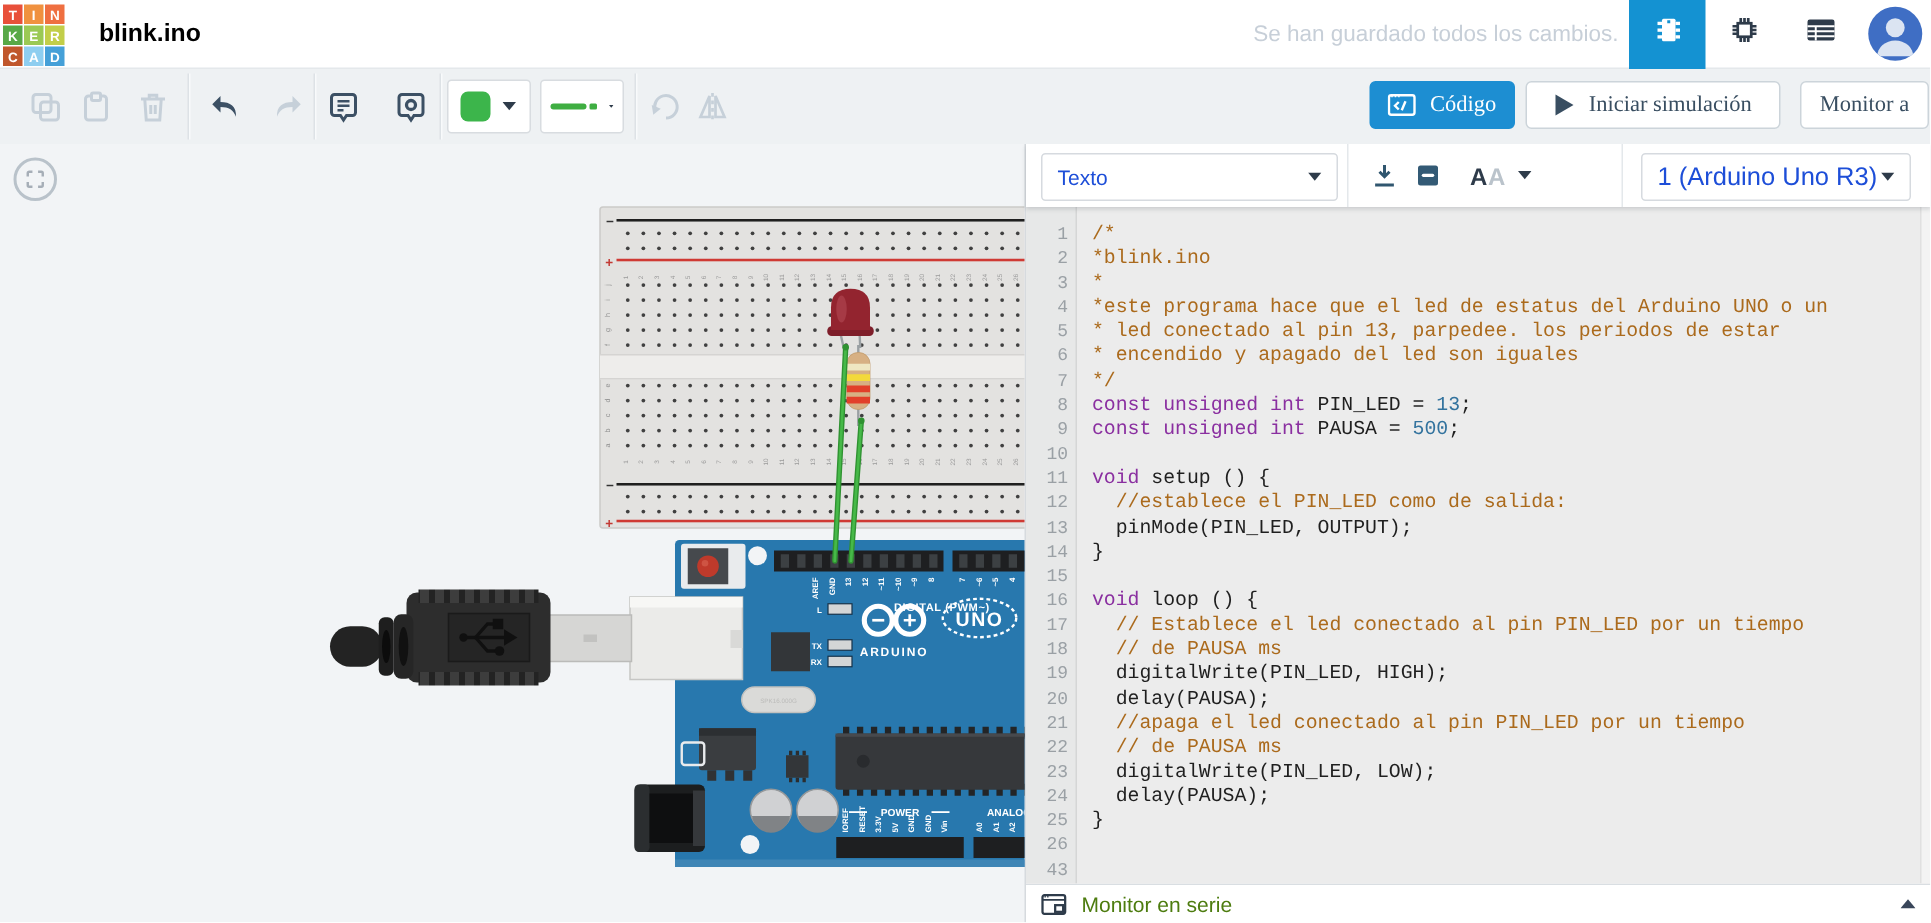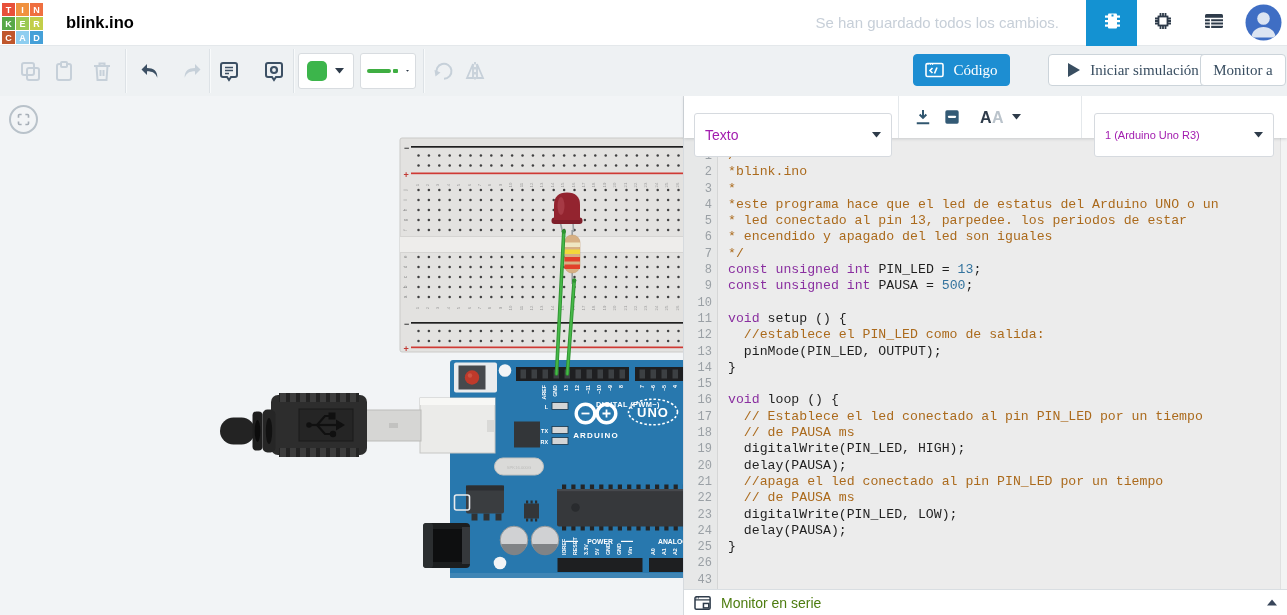--- a/index.html
+++ b/index.html
@@ -9,21 +9,21 @@
 
   
   .hdr{position:absolute;top:0;left:0;right:0;height:46px;background:#fff;
        border-bottom:1px solid #e4e8eb;display:flex;align-items:center;z-index:5}
   .logo{width:41px;height:41px;margin:2px 0 0 2px;display:grid;
         grid-template-columns:repeat(3,1fr);grid-template-rows:repeat(3,1fr);gap:1px;cursor:pointer}
   .logo span{display:flex;align-items:center;justify-content:center;color:#fff;
              font-size:9px;font-weight:bold;font-family:"Liberation Sans",sans-serif}
   .title{margin-left:23px;font-size:16.5px;font-weight:600;color:#000000}
   .hdr-right{margin-left:auto;display:flex;align-items:center;height:100%}
-  .status{color:#c7cfd8;font-size:15px;margin-right:27px}
+  .status{color:#c7cfd8;font-size:15px;margin-right:7px}
   .hbtn{width:51px;height:46px;display:flex;align-items:center;justify-content:center;color:#2e3b4a;cursor:pointer}
   .hbtn.active{background:#1492d2;color:#fff}
   .avatar{width:37px;height:37px;margin:0 5px 0 6px;cursor:pointer}
 
   
   .tb{position:absolute;top:46px;left:0;right:0;height:50px;background:#eef1f3;z-index:4}
   .tbtn{position:absolute;top:8px;width:34px;height:34px;display:flex;align-items:center;
         justify-content:center;color:#3c5064;cursor:pointer}
   .tbtn.dis{color:#c6d0d9}
   .tsep{position:absolute;top:3px;height:44px;width:1px;background:#dde2e6;box-shadow:1px 0 0 #f8fafb}
@@ -43,22 +43,22 @@
       border-right:1px solid #d6dade;overflow:hidden}
   #fit{position:absolute;top:9px;left:9px;width:29px;height:29px;border:2px solid #b9c2ca;
        border-radius:50%;color:#a6aeb7;display:flex;align-items:center;justify-content:center;
        cursor:pointer;background:transparent;z-index:2}
   #scene{position:absolute;top:0;left:0;font-family:"Liberation Sans",sans-serif}
 
   
   #cp{position:absolute;top:96px;left:684px;width:603px;height:519px;background:#fff;
       display:flex;flex-direction:column}
   .cp-h{position:relative;height:42px;background:#fff;box-shadow:0 1px 3px rgba(40,50,60,.18);z-index:3;flex:none}
-  .sel{position:absolute;top:17px;height:44px;border:1px solid #d6dadf;border-radius:3px;background:#fff;
-       display:flex;align-items:center;justify-content:space-between;font-size:14px;color:#a21caf;
+  .sel{position:absolute;top:6px;height:32px;border:1px solid #d6dadf;border-radius:3px;background:#fff;
+       display:flex;align-items:center;justify-content:space-between;font-size:14px;color:#1d4ed8;
        padding:0 10px;cursor:pointer}
   .cph-div{position:absolute;top:0;height:42px;width:1px;background:#e4e8eb}
   .cpi{position:absolute;top:7px;height:28px;display:flex;align-items:center;justify-content:center;
        color:#30566f;cursor:pointer}
   .cp-body{flex:1;display:flex;overflow:hidden;position:relative;background:#ececec}
   .gut{width:34px;background:#e7e8e8;border-right:1px solid #d5d6d6;padding-top:10px;flex:none;
        font:12px/16.3px "Liberation Mono","DejaVu Sans Mono",monospace;color:#9aa0a5;text-align:right}
   .gut div{padding-right:5px;height:16.3px}
   .cod{flex:1;padding:10px 0 0 10px;font:13.2px/16.3px "Liberation Mono","DejaVu Sans Mono",monospace;
        white-space:pre;overflow:hidden;color:#1f1f1f;cursor:text}
@@ -216,21 +216,21 @@
 
     <div class="btn blue" style="left:913px;width:97px">
       <svg width="19" height="16" viewBox="0 0 19 16" fill="none" stroke="#fff" stroke-width="1.6">
           <rect x="1" y="1.5" width="17" height="13" rx="1.5"></rect>
           <path d="M2.5 2.2h1M4.8 2.2h1M7.1 2.2h1" stroke-dasharray="1 1.3" stroke-width="1.4"></path>
           <path d="M7.5 6 L5 8.5 L7.5 11"></path>
           <path d="M9.5 11.5 L12 5.5"></path>
         </svg>
       <span>Código</span>
     </div>
-    <div class="btn white" style="left:1048px;width:170px">
+    <div class="btn white" style="left:1017px;width:170px">
       <svg width="14" height="16" viewBox="0 0 14 16">
           <polygon points="1,1 13,8 1,15" fill="#394e61"></polygon>
         </svg>
       <span>Iniciar simulación</span>
     </div>
     <div class="btn white" style="left:1200px;width:86px">
       <span>Monitor a</span>
     </div>
   </div>
 
@@ -960,21 +960,21 @@
       <div class="cpi" style="left:292px;width:48px;gap:4px">
         <svg width="28" height="20" viewBox="0 0 28 20">
             <text x="0" y="16" font-size="16" font-weight="bold" fill="#2e3b4a" font-family="Liberation Sans, sans-serif">A</text>
             <text x="12" y="16" font-size="16" font-weight="bold" fill="#bac3cb" font-family="Liberation Sans, sans-serif">A</text>
           </svg>
         <svg class="caret" width="9" height="6" viewBox="0 0 9 6">
             <polygon points="0,0 9,0 4.5,5.5" fill="#2e3b4a"></polygon>
           </svg>
       </div>
       <div class="cph-div" style="left:397px"></div>
-      <div class="sel" id="sel-board" style="left:410px;width:180px;font-size:11px">
+      <div class="sel" id="sel-board" style="left:410px;width:180px;font-size:17px">
         <span>1 (Arduino Uno R3)</span>
         <svg class="caret" width="9" height="6" viewBox="0 0 9 6">
             <polygon points="0,0 9,0 4.5,5.5" fill="#2e3b4a"></polygon>
           </svg>
       </div>
     </div>
 
     <div class="cp-body">
       <div class="gut" id="gutter">
           <div>1</div>

